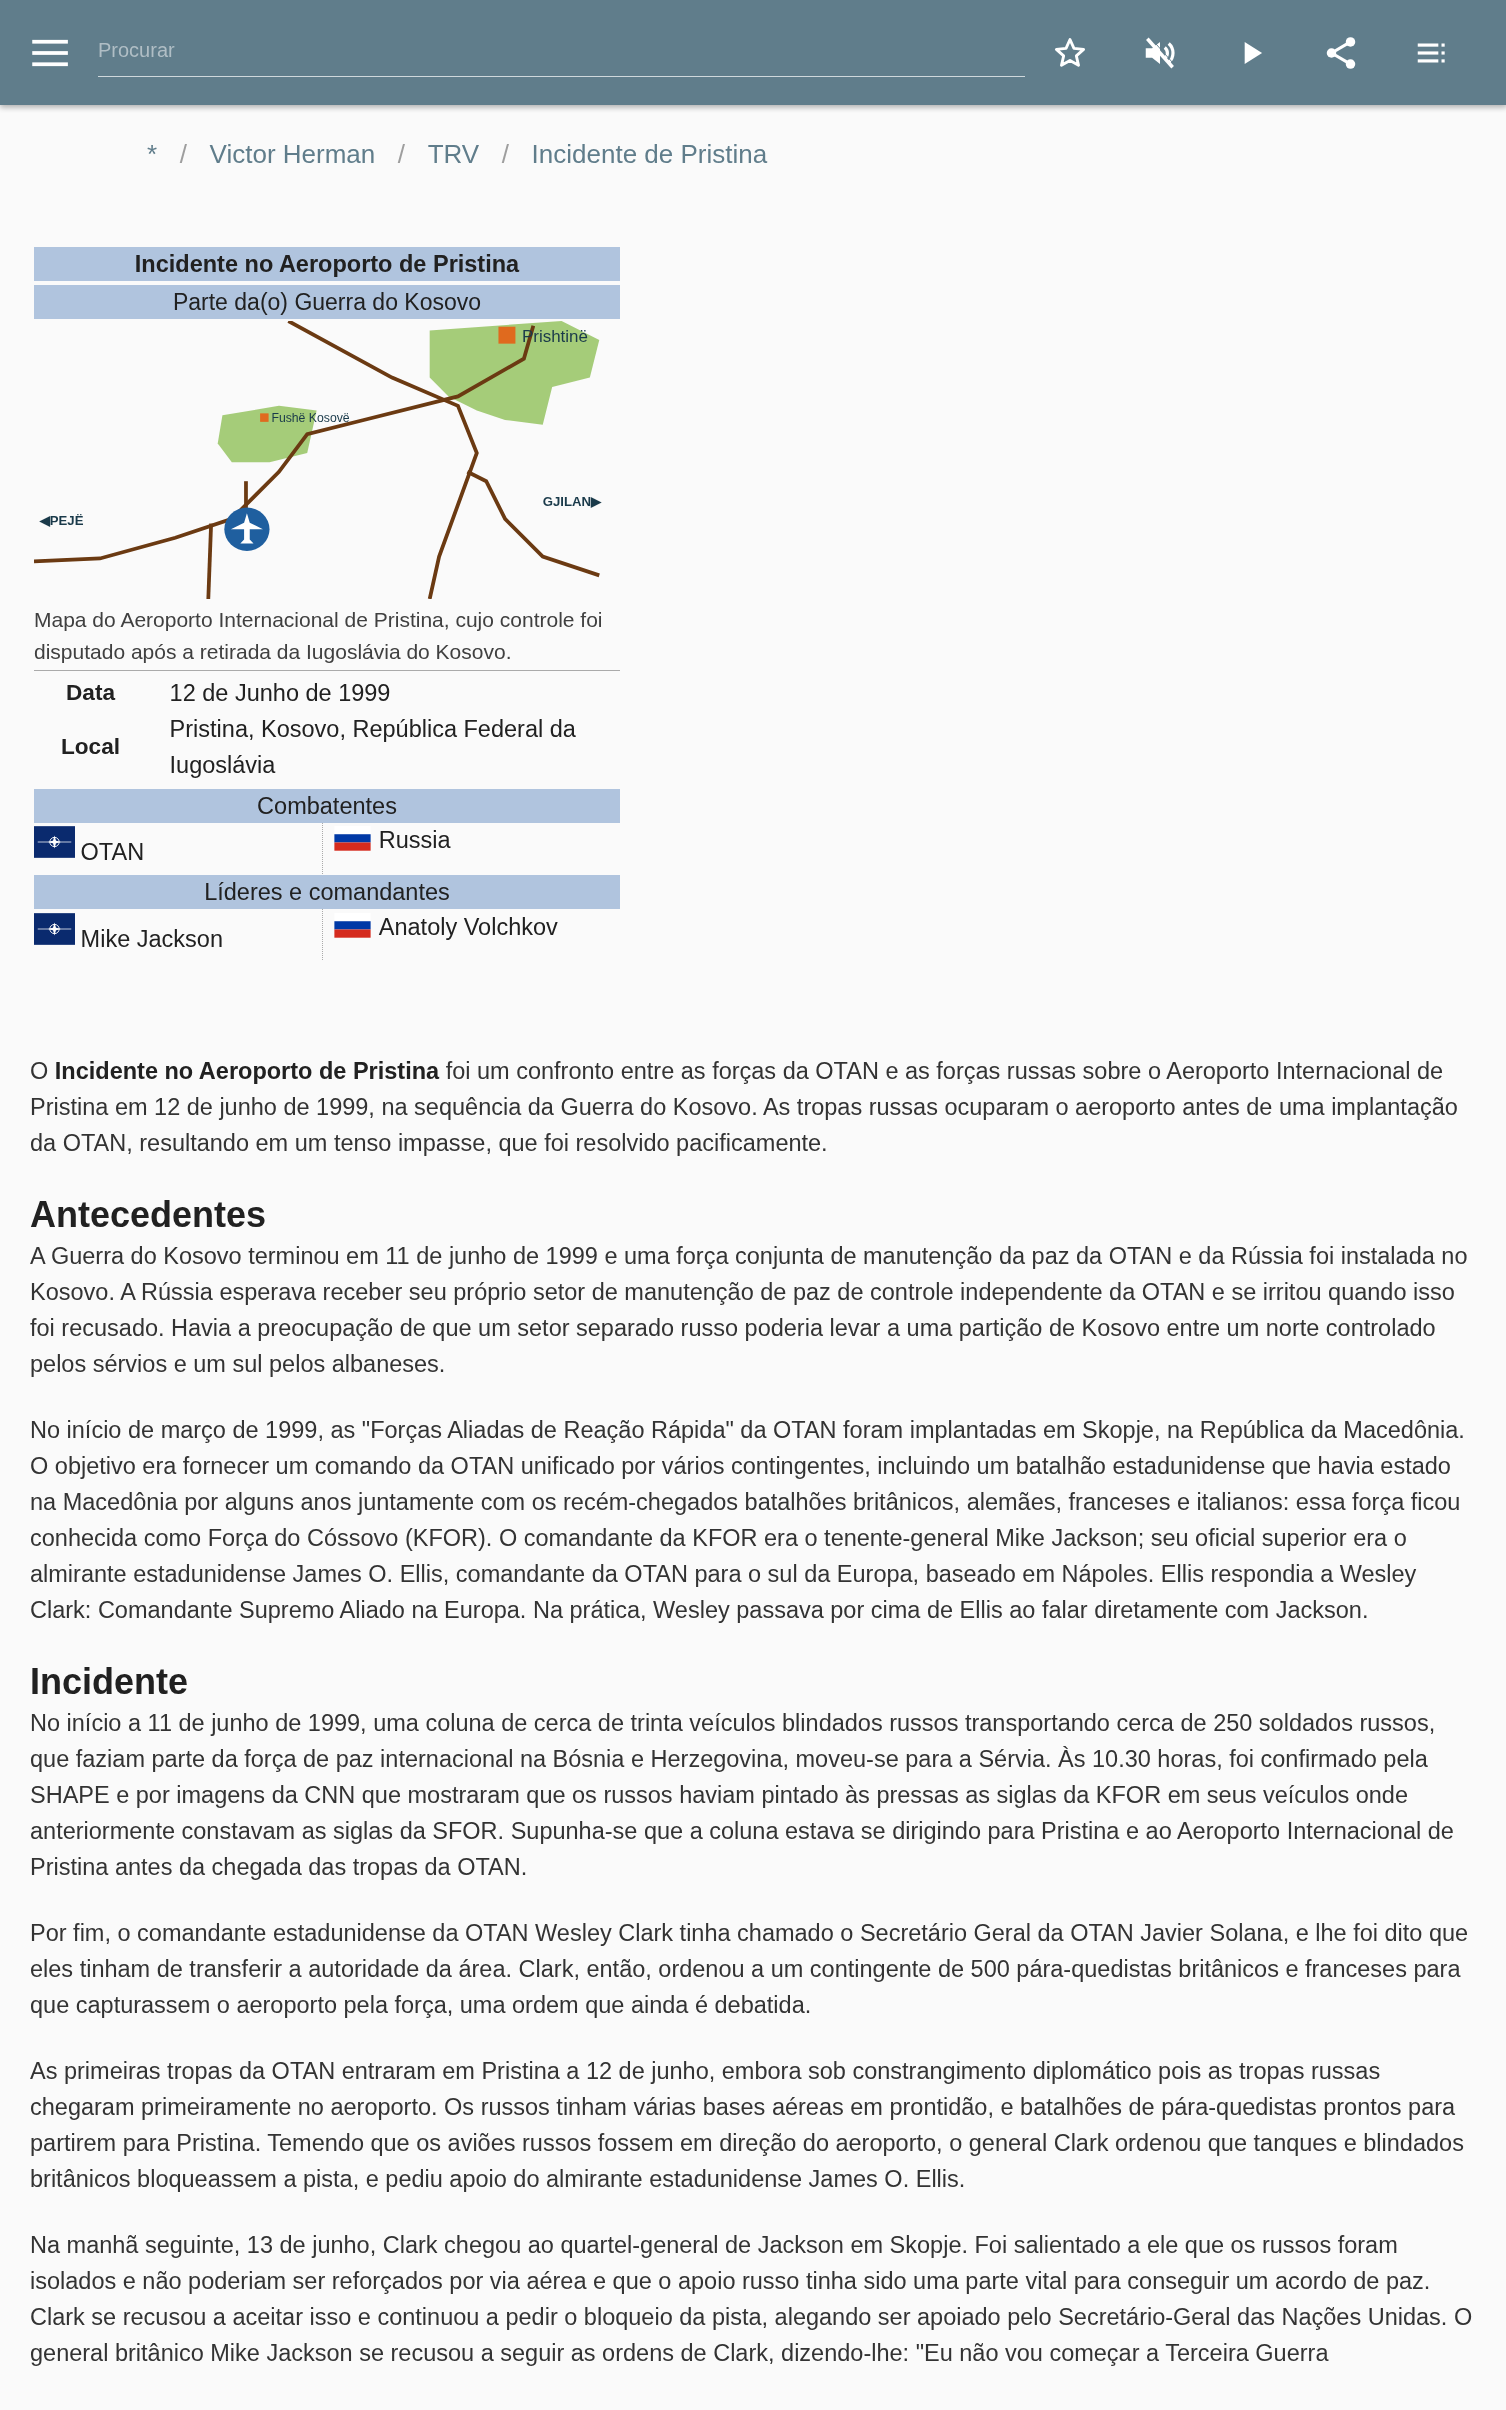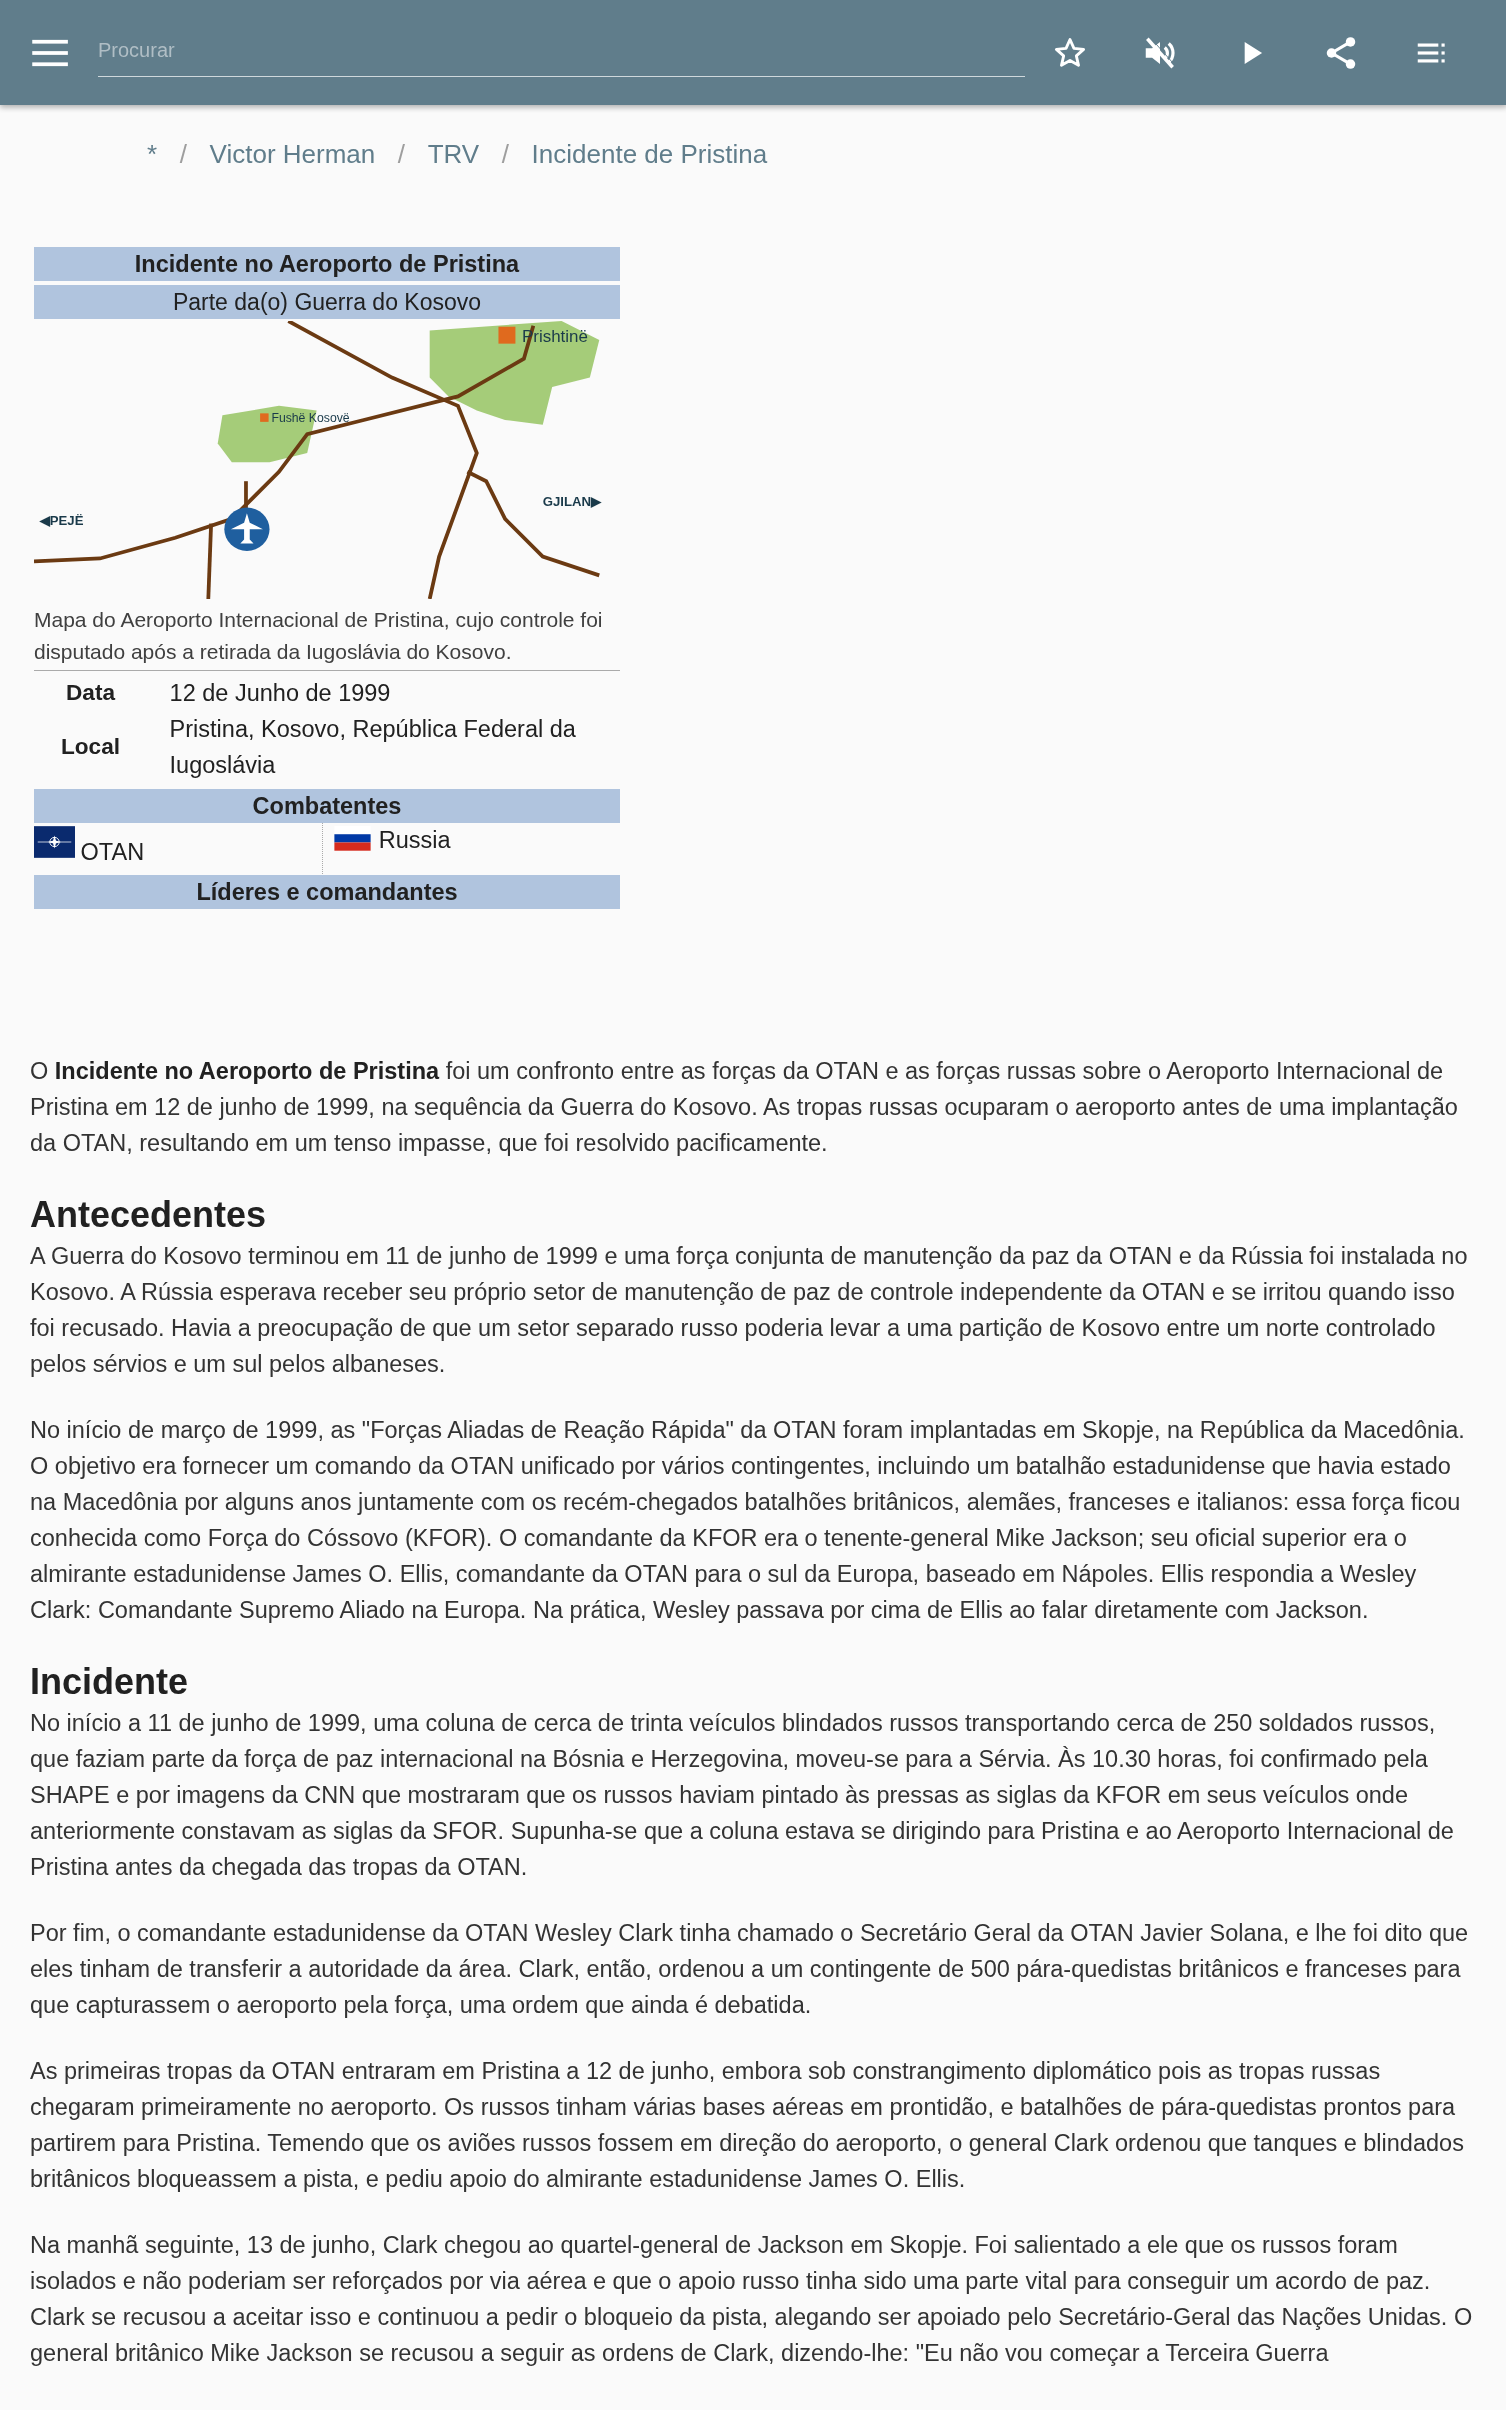--- a/index.html
+++ b/index.html
@@ -30,21 +30,21 @@
   .breadcrumb .sep { color: #9e9e9e; margin: 0 22.6px; }
 
   .infobox { position: absolute; left: 34px; top: 247px; width: 586px; font-size: 23.5px; }
   .ib-title { background: #b0c4de; text-align: center; font-weight: bold; height: 34px; line-height: 34px; font-size: 23.5px; }
   .ib-sub { background: #b0c4de; text-align: center; height: 34px; line-height: 34px; margin-top: 3.8px; font-size: 23px; }
   .ib-map { position: relative; height: 278px; margin-top: 1.9px; }
   .ib-caption { font-size: 21px; line-height: 32px; color: #404040; padding-top: 5.6px; border-bottom: 1.9px solid #aaa; padding-bottom: 1.9px; }
   .ib-row { display: flex; align-items: center; }
   .ib-row .lbl { width: 113px; text-align: center; font-weight: bold; font-size: 22.6px; }
   .ib-row .val { flex: 1; padding-left: 22.6px; font-size: 23.5px; line-height: 36px; }
-  .ib-section { background: #b0c4de; text-align: center; font-weight: bold; height: 34px; line-height: 34px; margin-top: 5.6px; }
+  .ib-section { background: #b0c4de; text-align: center; font-weight: normal; height: 34px; line-height: 34px; margin-top: 5.6px; }
   .ib-pair { display: flex; height: 51px; }
   .ib-pair .side { flex: 1; display: flex; align-items: flex-start; padding-top: 3.8px; }
   .ib-pair .side.right { border-left: 1.9px dotted #aaa; padding-left: 9.4px; }
   .flag { width: 41px; height: 32px; display: inline-block; margin-right: 5.6px; flex-shrink: 0; }
   .ib-pair .name { font-size: 23.5px; }
   .ib-pair .side.left .name { margin-top: 13px; }
   .ib-pair .side.right .name { margin-top: 1px; }
 
   .article { position: absolute; left: 30px; top: 1053px; width: 1450px; font-size: 23.5px; line-height: 36px; color: #333; }
   .article p { margin: 0 0 30px 0; }
@@ -159,20 +159,39 @@
     <div class="side right">
       <svg class="flag" viewBox="0 0 44 34" style="height:28px">
         <rect width="44" height="10" y="0" fill="#ffffff"></rect>
         <rect width="44" height="10" y="10" fill="#0039a6"></rect>
         <rect width="44" height="10" y="20" fill="#d52b1e"></rect>
       </svg>
       <span class="name">Russia</span>
     </div>
   </div>
   <div class="ib-section" style="margin-top:1.9px">Líderes e comandantes</div>
+  <div class="ib-pair">
+    <div class="side left">
+      <svg class="flag" viewBox="0 0 44 34">
+        <rect width="44" height="34" fill="#0a2a6e"></rect>
+        <line x1="4" y1="17" x2="40" y2="17" stroke="#fff" stroke-width="0.8"></line>
+        <circle cx="22" cy="17" r="5" fill="none" stroke="#fff" stroke-width="1"></circle>
+        <path d="M22 10 L24 17 L22 24 L20 17 Z M15 17 L22 15 L29 17 L22 19 Z" fill="#fff"></path>
+      </svg>
+      <span class="name">Mike Jackson</span>
+    </div>
+    <div class="side right">
+      <svg class="flag" viewBox="0 0 44 34" style="height:28px">
+        <rect width="44" height="10" y="0" fill="#ffffff"></rect>
+        <rect width="44" height="10" y="10" fill="#0039a6"></rect>
+        <rect width="44" height="10" y="20" fill="#d52b1e"></rect>
+      </svg>
+      <span class="name">Anatoly Volchkov</span>
+    </div>
+  </div>
 </div>
 
 <div class="article">
   <p><span>O </span><b>Incidente no Aeroporto de Pristina</b><span> foi um confronto entre as forças da OTAN e as forças russas sobre o Aeroporto Internacional de Pristina em 12 de junho de 1999, na sequência da Guerra do Kosovo. As tropas russas ocuparam o aeroporto antes de uma implantação da OTAN, resultando em um tenso impasse, que foi resolvido pacificamente.</span></p>
 
   <h2>Antecedentes</h2>
   <p>A Guerra do Kosovo terminou em 11 de junho de 1999 e uma força conjunta de manutenção da paz da OTAN e da Rússia foi instalada no Kosovo. A Rússia esperava receber seu próprio setor de manutenção de paz de controle independente da OTAN e se irritou quando isso foi recusado. Havia a preocupação de que um setor separado russo poderia levar a uma partição de Kosovo entre um norte controlado pelos sérvios e um sul pelos albaneses.</p>
   <p>No início de março de 1999, as "Forças Aliadas de Reação Rápida" da OTAN foram implantadas em Skopje, na República da Macedônia. O objetivo era fornecer um comando da OTAN unificado por vários contingentes, incluindo um batalhão estadunidense que havia estado na Macedônia por alguns anos juntamente com os recém-chegados batalhões britânicos, alemães, franceses e italianos: essa força ficou conhecida como Força do Cóssovo (KFOR). O comandante da KFOR era o tenente-general Mike Jackson; seu oficial superior era o almirante estadunidense James O. Ellis, comandante da OTAN para o sul da Europa, baseado em Nápoles. Ellis respondia a Wesley Clark: Comandante Supremo Aliado na Europa. Na prática, Wesley passava por cima de Ellis ao falar diretamente com Jackson.</p>
 
   <h2>Incidente</h2>

